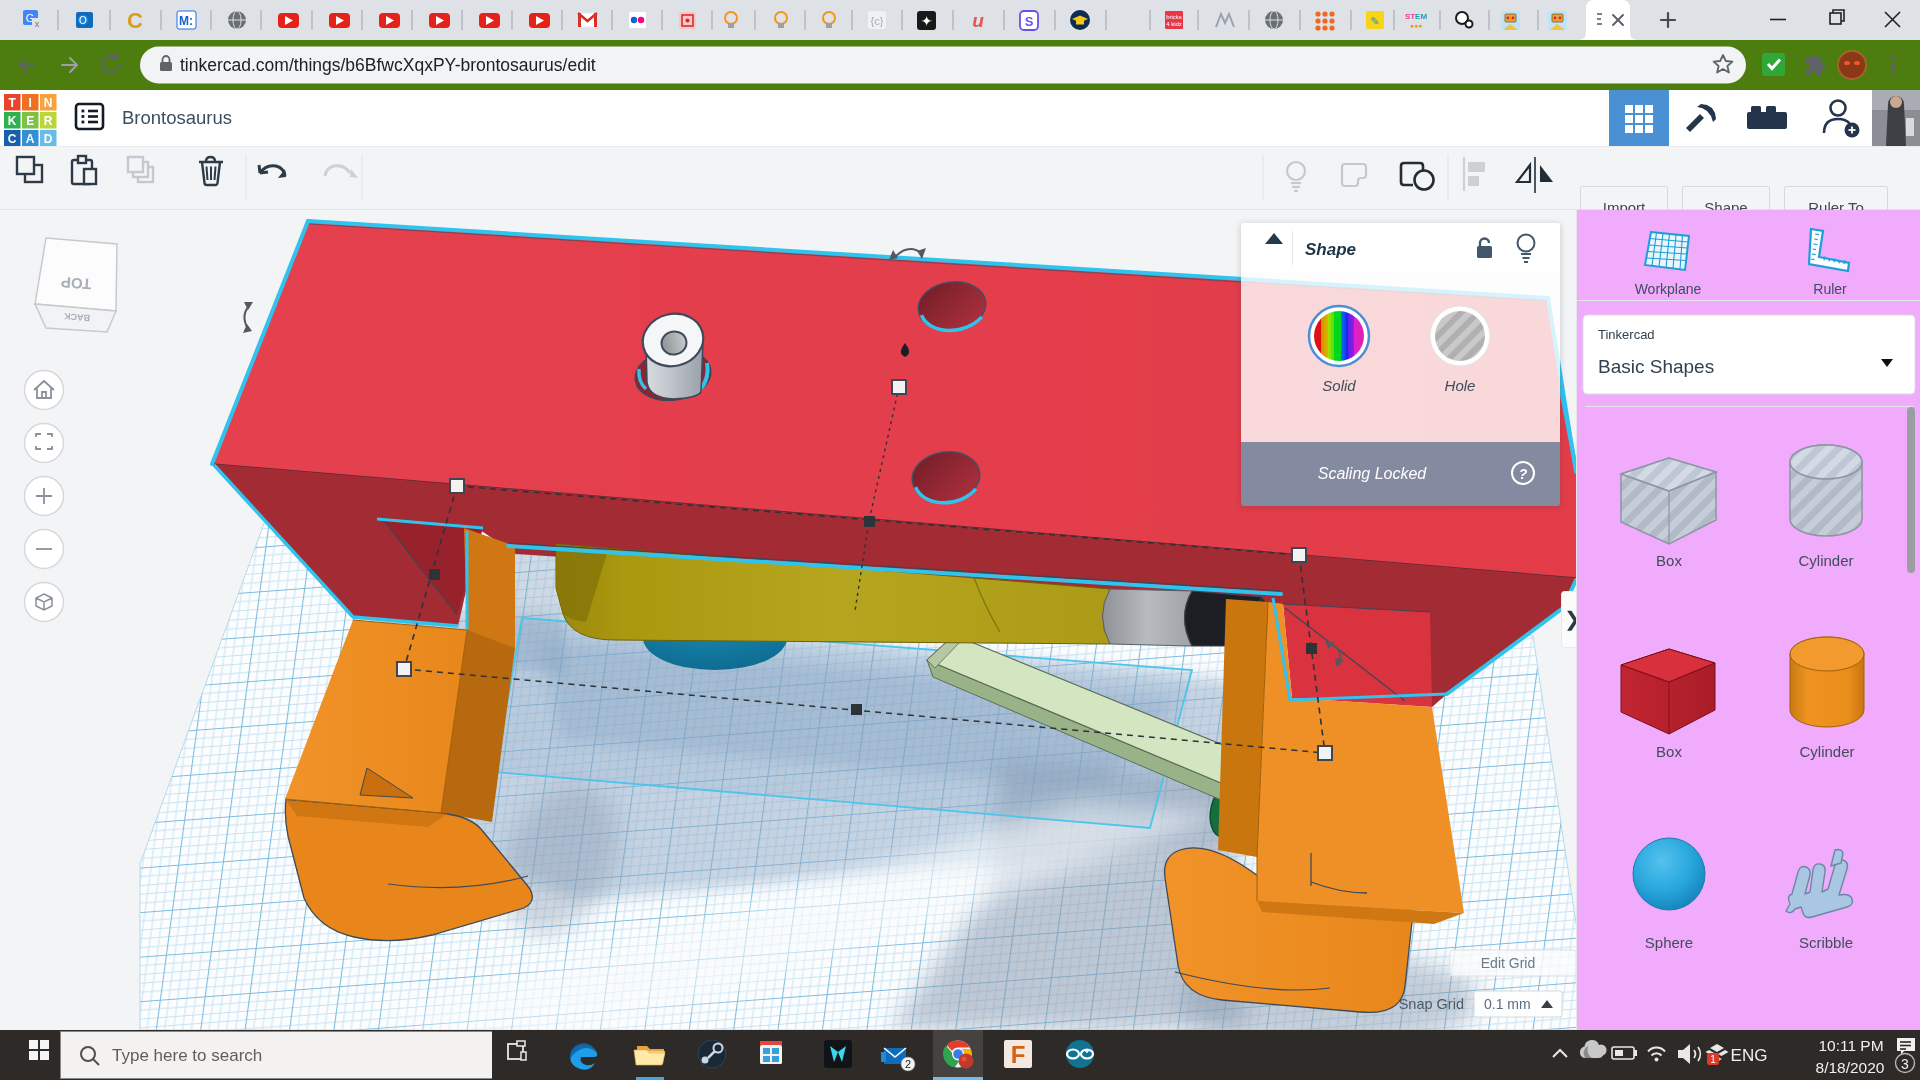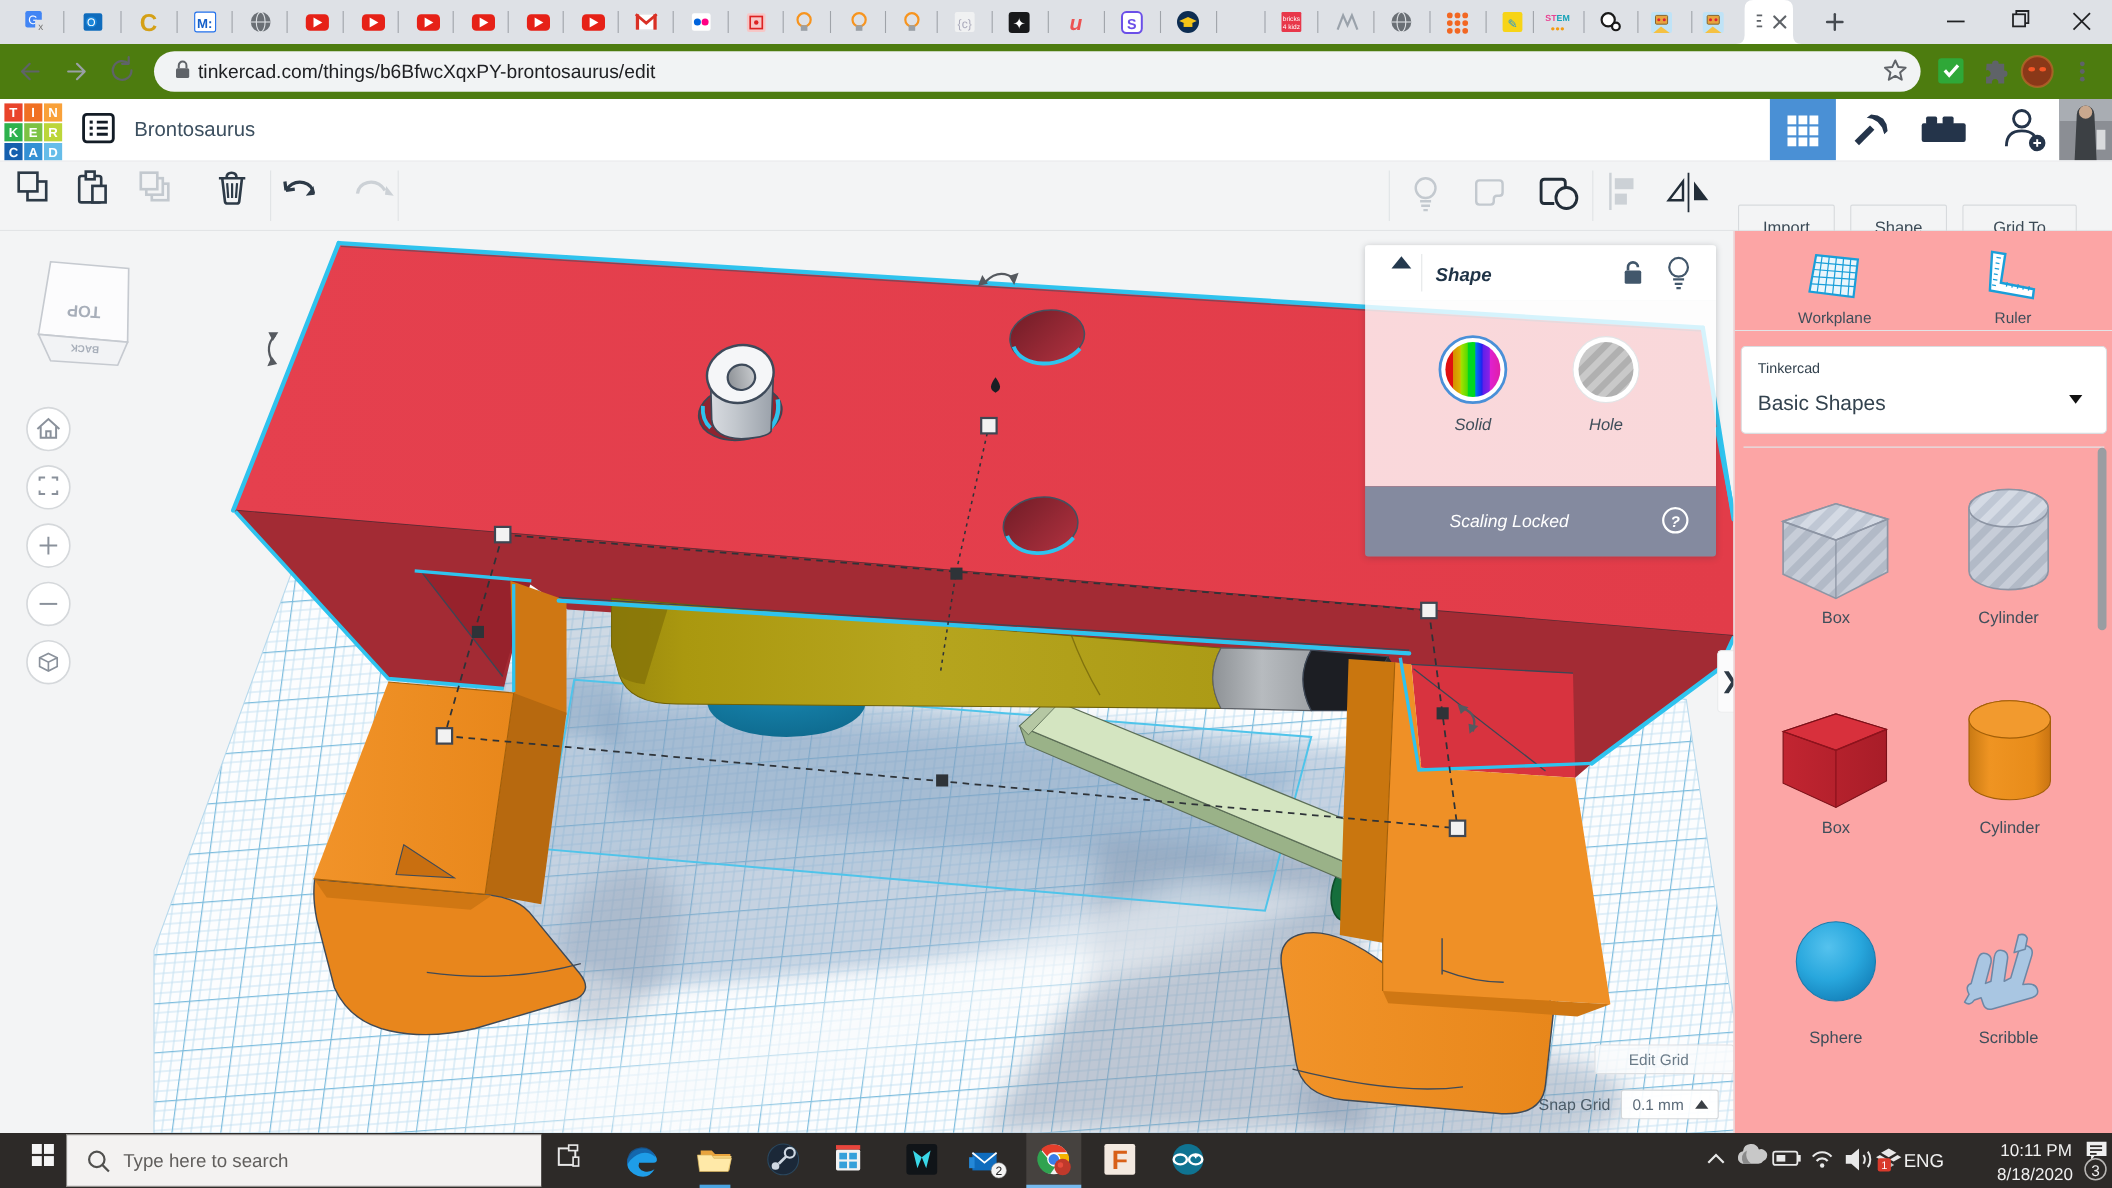--- a/index.html
+++ b/index.html
@@ -7,21 +7,21 @@
   
   #tabbar { position:absolute; left:0; top:0; width:1920px; height:40px; background:#dee1e6; }
   
   #urlbar { position:absolute; left:0; top:40px; width:1920px; height:50px; background:#4d7c0f; }
   
   #tchead { position:absolute; left:0; top:90px; width:1920px; height:56px; background:#ffffff; }
   #tctool { position:absolute; left:0; top:146px; width:1920px; height:64px; background:#f3f4f5; border-top:1px solid #ececee; border-bottom:1px solid #e2e4e6; }
   .tbtn { position:absolute; top:10px; height:28px; border:1px solid #d7dadd; border-radius:2px; color:#3b4a56; font-size:15px; text-align:center; line-height:42px;margin-top:29px; }
   
   #scene { position:absolute; left:0; top:210px; width:1576px; height:820px; }
-  #sidebar { position:absolute; left:1576px; top:210px; width:344px; height:820px; background:#fca5a5; border-left:1px solid #e4e6e8; }
+  #sidebar { position:absolute; left:1576px; top:210px; width:344px; height:820px; background:#f0abfc; border-left:1px solid #e4e6e8; }
   
   #shapedlg { position:absolute; left:1241px; top:223px; width:319px; height:283px; border-radius:3px; box-shadow:0 1px 6px rgba(40,50,60,.25);font-style:italic; }
   #shapedlg .hdr { position:absolute; left:0; top:0; width:100%; height:50px; background:#ffffff; border-radius:3px 3px 0 0; }
   #shapedlg .body { position:absolute; left:0; top:50px; width:100%; height:169px; background:rgba(255,255,255,0.80); }
   #shapedlg .lock { position:absolute; left:0; top:219px; width:100%; height:64px; background:rgba(125,144,166,0.93); border-radius:0 0 3px 3px; color:#fff; font-size:16px; }
   
   #taskbar { position:absolute; left:0; top:1030px; width:1920px; height:50px; background:#2d2a28; }
   #tsearch { position:absolute; left:60px; top:1031px; width:432px; height:48px; background:#f3f2f1; border:1px solid #8a8886; border-right:none; }
 </style>
 </head>
@@ -374,21 +374,21 @@
   <line x1="1464" y1="10" x2="1464" y2="44" stroke="#ccd1d6" stroke-width="2.2"></line>
 
   <g>
         <path d="M1530 18 l-13 17 13 0 z" fill="none" stroke="#222d38" stroke-width="2.2"></path>
         <path d="M1540 18 l13 17 -13 0 z" fill="#222d38"></path>
       </g>
   <line x1="1535" y1="10" x2="1535" y2="46" stroke="#222d38" stroke-width="1.6"></line>
 </svg>
 <div class="tbtn" style="left:1580px;width:88px;">Import</div>
 <div class="tbtn" style="left:1682px;width:88px;">Shape</div>
-<div class="tbtn" style="left:1784px;width:104px;">Grid To</div>
+<div class="tbtn" style="left:1784px;width:104px;">Ruler To</div>
 </div>
 <div id="scene">
 <svg width="1576" height="820" viewBox="0 0 1576 820" style="position:absolute;left:0;top:0">
 <defs>
   <pattern id="grid" width="45" height="45" patternUnits="userSpaceOnUse" patternTransform="matrix(0.997,-0.075,-0.135,1,0,0)">
     <rect width="45" height="45" fill="#fcfdfe"></rect>
     <g stroke="#c6e2f2" stroke-width="1">
       <line x1="0" y1="9" x2="45" y2="9"></line>
             <line x1="0" y1="18" x2="45" y2="18"></line>
             <line x1="0" y1="27" x2="45" y2="27"></line>

